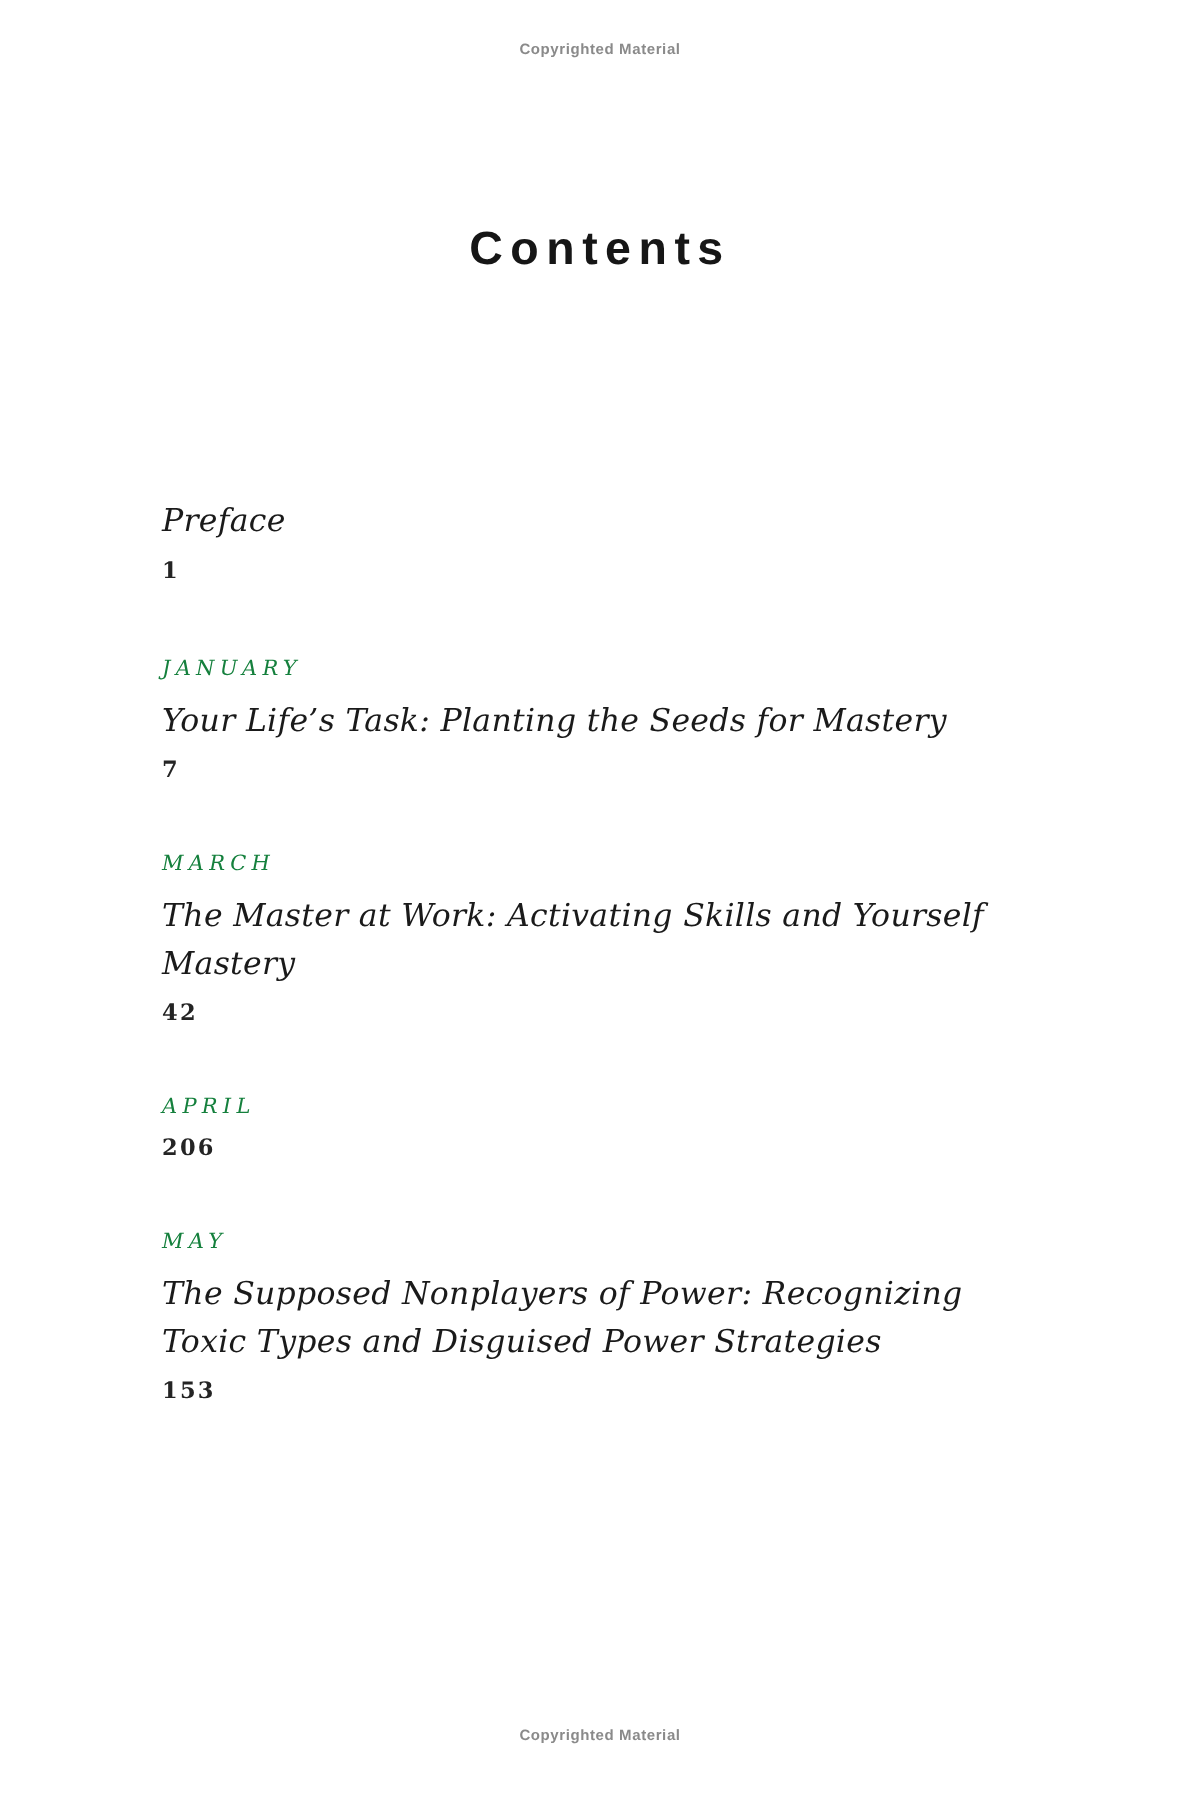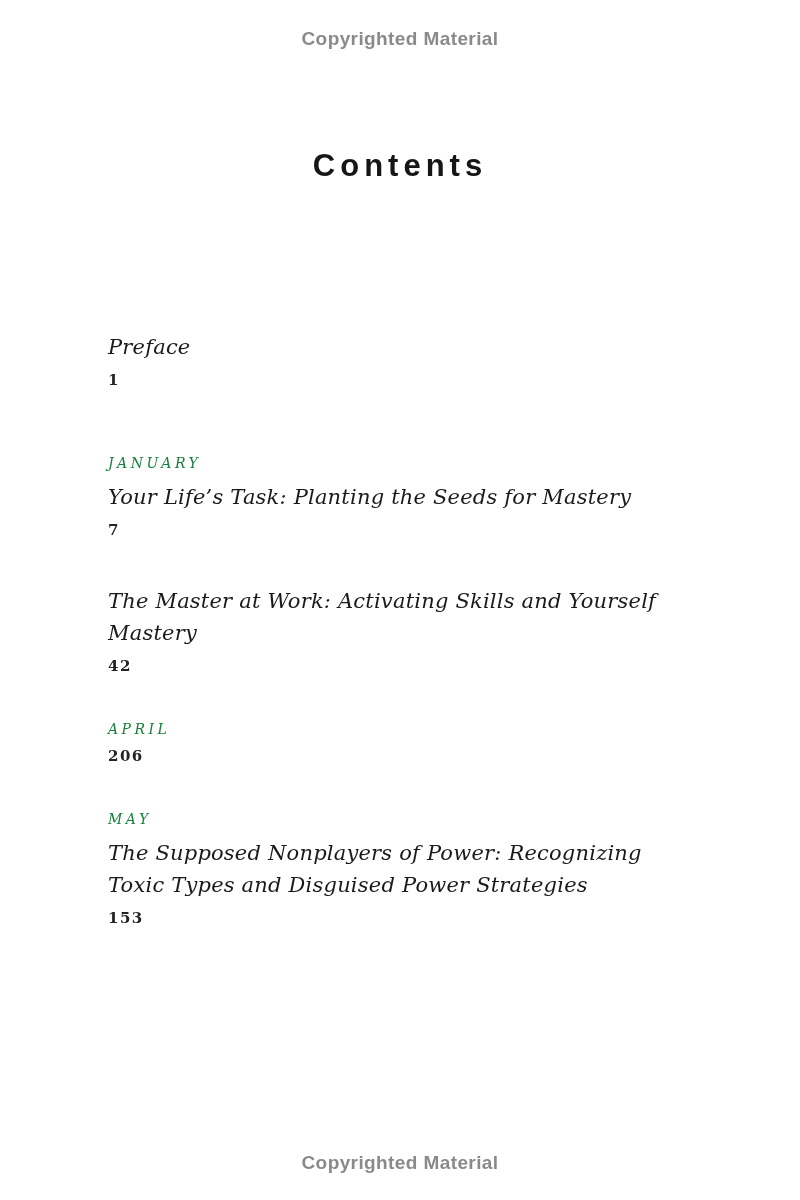--- a/index.html
+++ b/index.html
@@ -12,21 +12,21 @@
     overflow: hidden;
     font-family: "DejaVu Serif", "Liberation Serif", serif;
   }
   .watermark {
     position: absolute;
     left: 0;
     width: 100%;
     text-align: center;
     font-family: "Liberation Sans", "DejaVu Sans", sans-serif;
     font-weight: bold;
-    font-size: 19px;
+    font-size: 10px;
     letter-spacing: 0.4px;
     color: #8a8a8a;
   }
   .watermark.top { top: 28px; }
   .watermark.bottom { top: 1152px; }
   .page-title {
     position: absolute;
     top: 148px;
     left: 0;
     width: 100%;
@@ -37,21 +37,21 @@
     letter-spacing: 5px;
     color: #161616;
   }
   .toc {
     position: absolute;
     top: 331px;
     left: 108px;
     width: 584px;
   }
   .toc-block { margin-bottom: 46px; }
-  .toc-block.preface { margin-bottom: 66px; }
+  .toc-block.preface { margin-bottom: 49px; }
   .month-label {
     font-size: 14px;
     letter-spacing: 3.5px;
     font-weight: 500;
     color: #15803d;
     margin-bottom: 10px;
     font-style: italic;
   }
   .entry-title {
     font-style: italic;
@@ -85,20 +85,21 @@
     </div>
 
     <div class="toc-block">
       <div class="month-label">JANUARY</div>
       <div class="entry-title">Your Life’s Task: Planting the Seeds for Mastery</div>
       <div class="page-num">7</div>
     </div>
 
 
     <div class="toc-block">
+      <div class="month-label">MARCH</div>
       <div class="entry-title">The Master at Work: Activating Skills and Yourself Mastery</div>
       <div class="page-num">42</div>
     </div>
 
     <div class="toc-block">
       <div class="month-label">APRIL</div>
       <div class="page-num">206</div>
     </div>
 
     <div class="toc-block">

